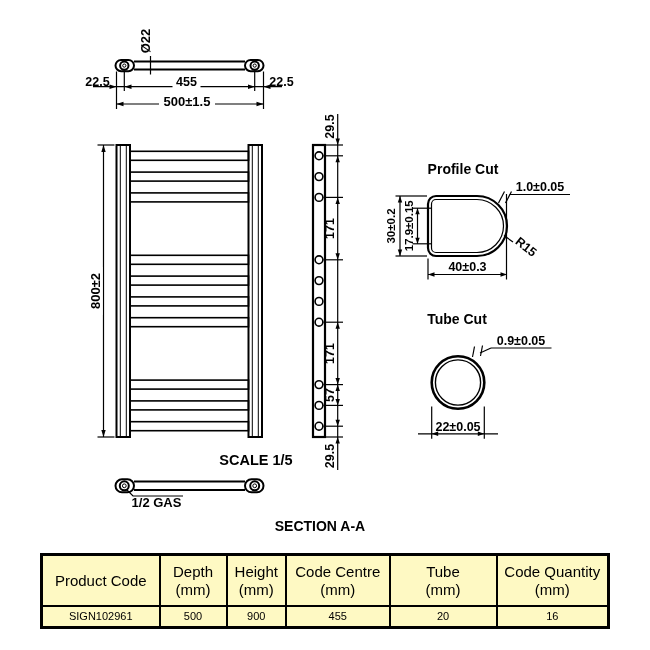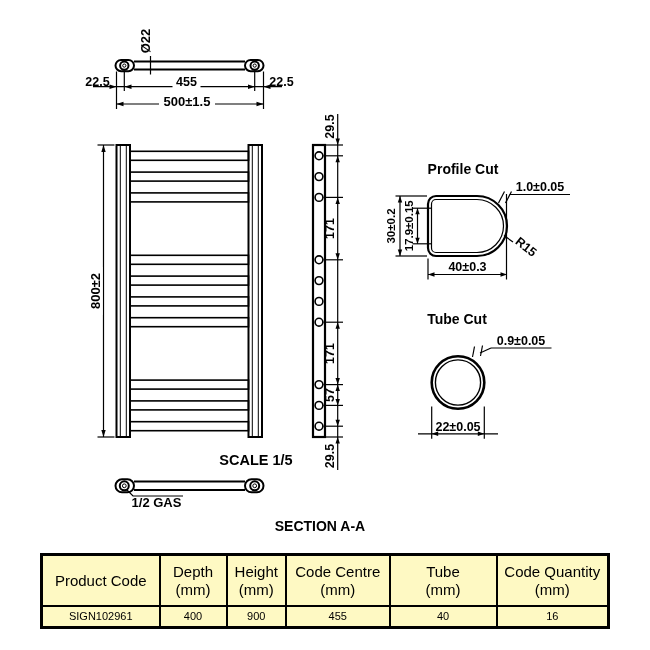--- a/index.html
+++ b/index.html
@@ -262,22 +262,22 @@
       <div>Tube</div>
             <div>(mm)</div>
     </td>
     <td>
       <div>Code Quantity</div>
             <div>(mm)</div>
     </td>
   </tr>
   <tr class="val">
     <td>SIGN102961</td>
-    <td>400</td>
+    <td>500</td>
     <td>900</td>
     <td>455</td>
-    <td>40</td>
+    <td>20</td>
     <td>16</td>
   </tr>
 </tbody>
     </table>
 
 </div>
 
 </body></html>

